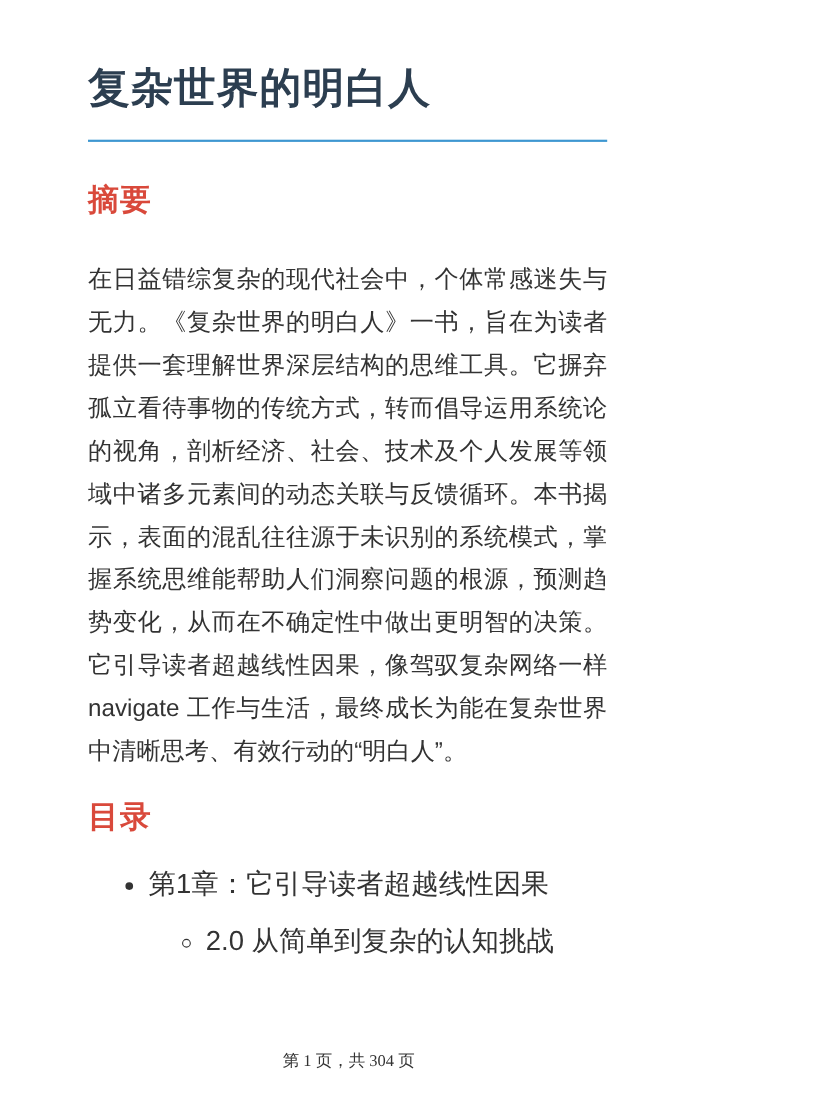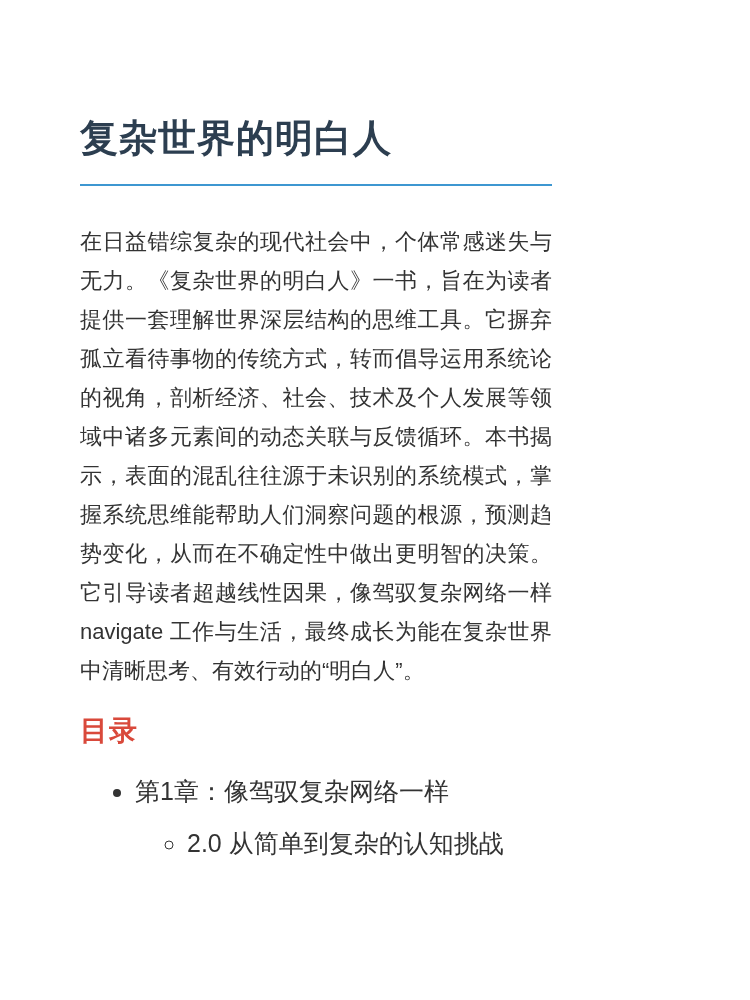--- a/index.html
+++ b/index.html
@@ -7,21 +7,21 @@
     padding: 0;
     background: #ffffff;
   }
   .page {
     position: relative;
     width: 634px;
     height: 1000px;
     background: #ffffff;
     overflow: hidden;
     box-sizing: border-box;
-    padding: 116px 82px 0 80px;
+    padding: 59px 82px 0 80px;
     font-family: "Liberation Sans", "DejaVu Sans", sans-serif;
   }
   h1.doc-title {
     margin: 0;
     font-size: 38px;
     line-height: 1.2;
     font-weight: 700;
     color: #2c3e50;
     letter-spacing: 1px;
   }
@@ -77,30 +77,32 @@
 </style>
 </head>
 <body>
 
 <div class="page">
 
   <h1 class="doc-title">复杂世界的明白人</h1>
 
   <hr class="title-rule">
 
+  <h2 class="section-heading">摘要</h2>
 
   <p class="abstract-body">在日益错综复杂的现代社会中，个体常感迷失与无力。《复杂世界的明白人》一书，旨在为读者提供一套理解世界深层结构的思维工具。它摒弃孤立看待事物的传统方式，转而倡导运用系统论的视角，剖析经济、社会、技术及个人发展等领域中诸多元素间的动态关联与反馈循环。本书揭示，表面的混乱往往源于未识别的系统模式，掌握系统思维能帮助人们洞察问题的根源，预测趋势变化，从而在不确定性中做出更明智的决策。它引导读者超越线性因果，像驾驭复杂网络一样 navigate 工作与生活，最终成长为能在复杂世界中清晰思考、有效行动的“明白人”。</p>
 
   <h2 class="section-heading toc-heading">目录</h2>
 
   <ul class="toc-list">
     <li>
-      <span>第1章：像驾驭复杂网络一样</span>
+      <span>第1章：它引导读者超越线性因果</span>
       <ul class="toc-sublist">
         <li>
           <span>2.0 从简单到复杂的认知挑战</span>
         </li>
       </ul>
     </li>
   </ul>
 
+  <div class="page-footer">第 1 页，共 304 页</div>
 
 </div>
 
 </body></html>

